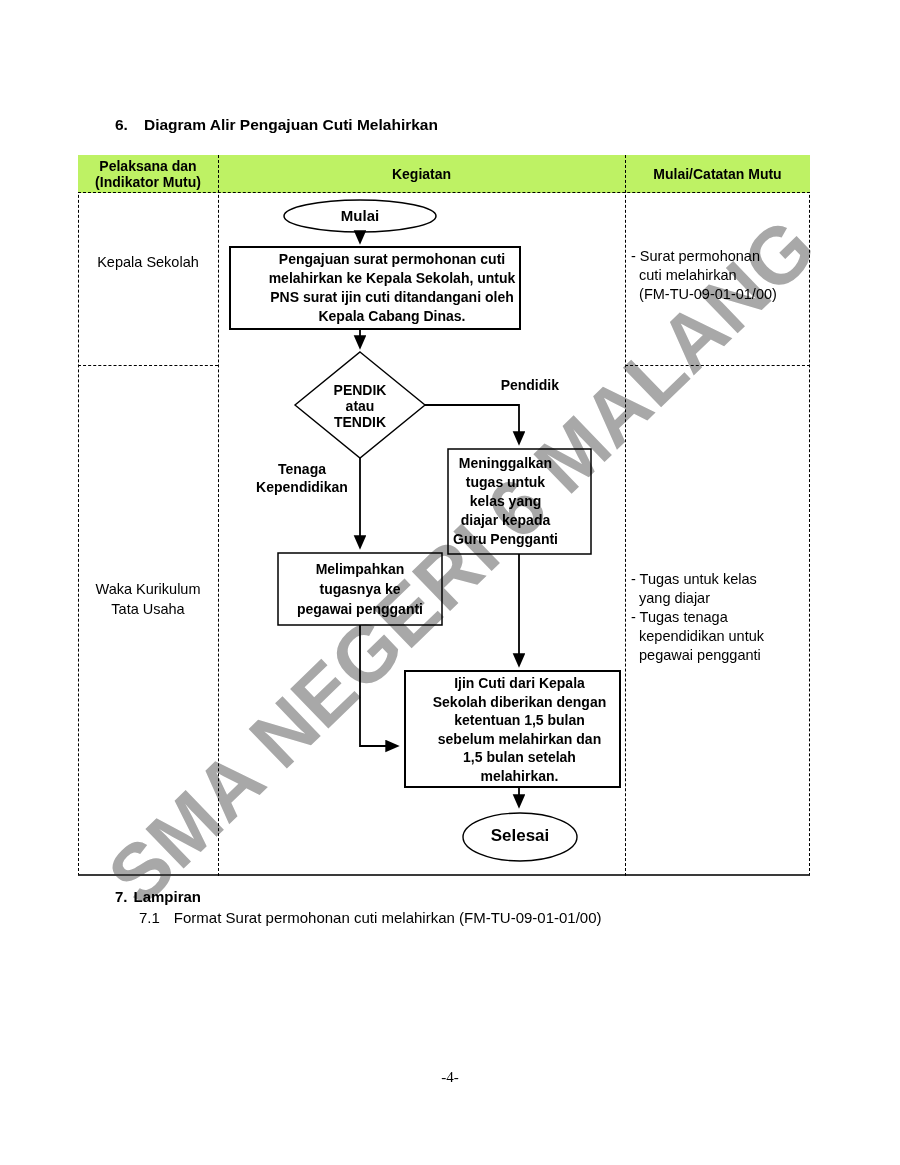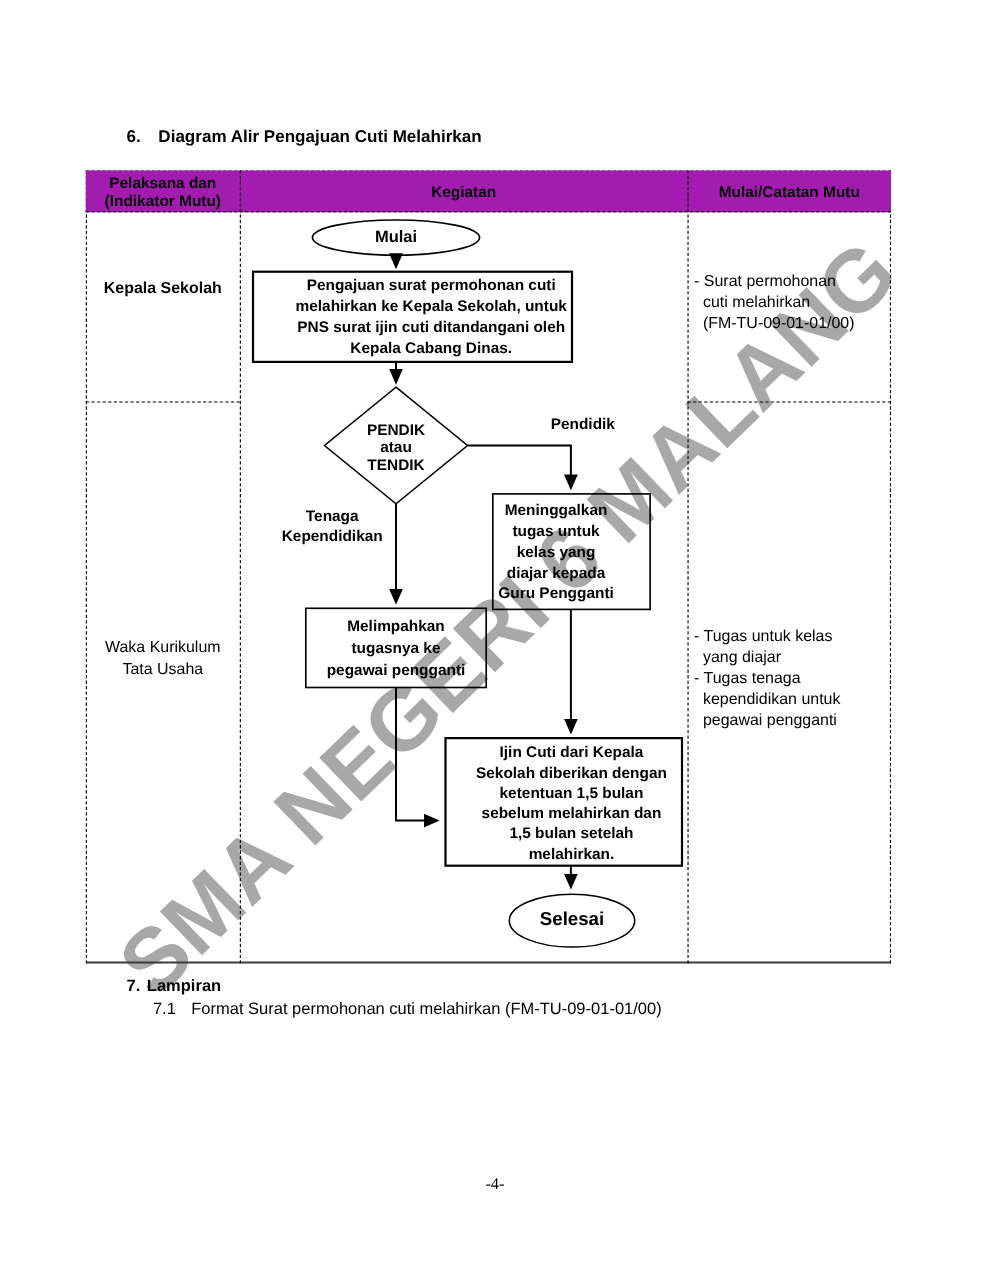--- a/index.html
+++ b/index.html
@@ -20,41 +20,41 @@
     display:flex; gap:16px; font-size:15.5px; font-weight:bold;
   }
   
   .ptable { position:absolute; left:78px; top:155px; width:732px; height:721px; z-index:2; }
   .ptable .frame {
     position:absolute; inset:0;
     border:1.5px dashed #000; border-bottom:2px solid #3a3a3a;
   }
   .thead {
     position:absolute; left:0; top:0; right:0; height:37px;
-    background:#a21caf; border-bottom:1.5px dashed #000;
+    background:#bef264; border-bottom:1.5px dashed #000;
     display:flex;
   }
   .thead .hc {
     display:flex; align-items:center; justify-content:center;
     font-weight:bold; font-size:14px; line-height:16px; text-align:center;
     white-space:pre-line;
   }
   .hc1 { width:140px; } .hc2 { width:407px; } .hc3 { width:185px; }
   .vline { position:absolute; top:0; bottom:0; border-left:1.5px dashed #000; }
   .v1 { left:140px; } .v2 { left:547px; }
   .rowline { position:absolute; top:210px; border-top:1.5px dashed #000; }
   .rl1 { left:0; width:140px; } .rl2 { left:547px; width:185px; }
 
   .flow-svg { position:absolute; left:140px; top:37px; }
 
   .txt { position:absolute; white-space:pre-line; }
   .c { text-align:center; }
   .b { font-weight:bold; }
 
-  .actor1 { left:0; top:99px; width:140px; font-size:14.5px;font-weight:bold; }
+  .actor1 { left:0; top:99px; width:140px; font-size:14.5px; }
   .actor2 { left:0; top:424px; width:140px; font-size:14.5px; line-height:20px; }
 
   .record { left:553px; width:178px; white-space:pre; font-size:14.5px; line-height:19px; }
   .record1 { top:92px; }
   .record2 { top:415px; }
 
   .t-mulai   { left:206px; top:52px;  width:152px; font-size:15px; }
   .t-step1   { left:152px; top:95px;  width:324px; font-size:14px; line-height:19px; }
   .t-decision{ left:217px; top:227px; width:130px; font-size:14px; line-height:16px; }
   .t-pendidik{ left:371px; top:222px; width:110px; font-size:14px; text-align:right; }

